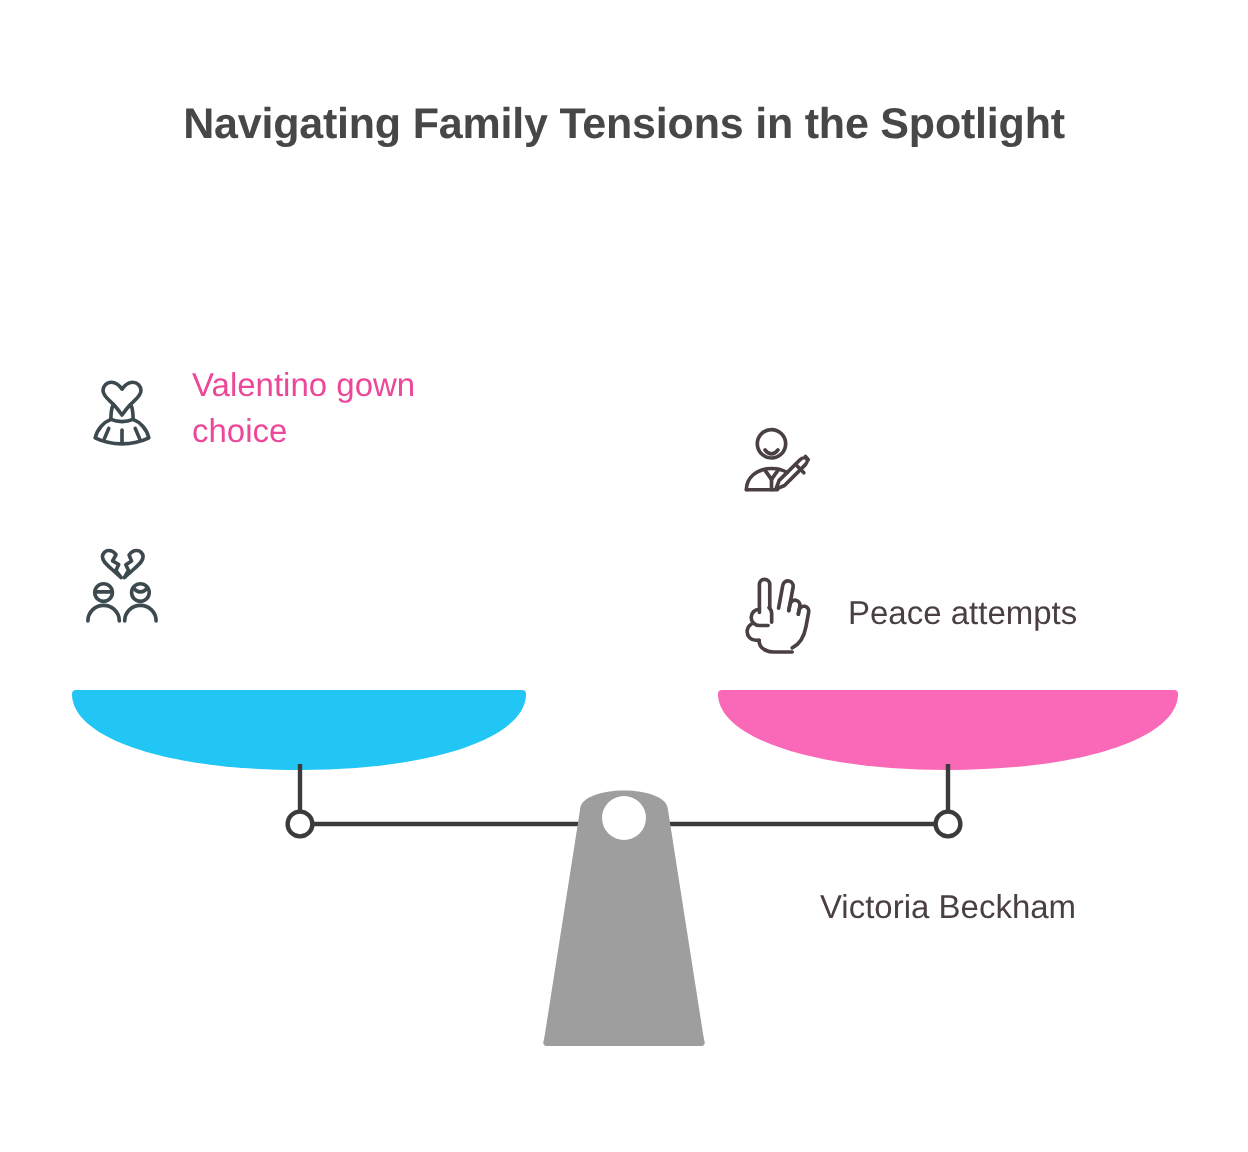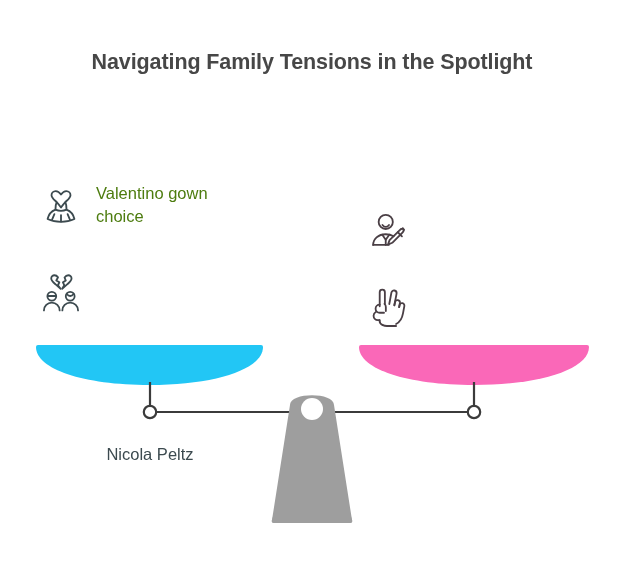--- a/index.html
+++ b/index.html
@@ -46,21 +46,21 @@
   }
   .item-icon {
     width: 46px;
     height: 46px;
     flex: 0 0 46px;
     display: block;
   }
   .item-label {
     font-size: 16.5px;
     line-height: 23px;
-    color: #4d7c0f;
+    color: #ec4899;
     max-width: 160px;
   }
   .item-label.right {
     color: #4a3f45;
   }
 
   #item-left-1 { left: 38px;  top: 182px; }
   #item-left-2 { left: 38px;  top: 270px; }
   #item-right-1 { left: 366px; top: 210px; }
   #item-right-2 { left: 366px; top: 284px; }
@@ -176,20 +176,21 @@
         <path d="M34.6 24.1l0.4-2.1c0.3-1.4 1.6-2.3 3-2 1.4 0.3 2.3 1.6 2 3
                  l-1.4 7.6c-0.9 5.1-3.2 9.1-7.2 11.1"></path>
 
         <path d="M14.3 21.5c-2.4 0-4.3 1.9-4.3 4.3 0 2.3 1.9 4.2 4.3 4.2h4.5"></path>
         <path d="M10.2 29.2c-1.4 0.8-2.3 2.3-2.3 4 0 2.5 2 4.5 4.5 4.5h1.8"></path>
         <path d="M14.1 37.7c0 2.3 1.4 4.3 3.4 5.2"></path>
         <path d="M17.5 42.9c1.3 0.6 2.8 0.9 4.3 0.9h9.6"></path>
         <path d="M19.3 20.7c0.9 0.8 1.4 2 1.4 3.2v4.4"></path>
       </svg>
     </span>
+    <span class="item-label right">Peace attempts</span>
   </div>
 
   <div class="pan" id="pan-left">
     <svg viewBox="0 0 227 42" preserveAspectRatio="none">
       <path d="M0 2 Q0 0 2 0 H225 Q227 0 227 2 C227 24 180 40 113.5 40 C47 40 0 24 0 2 Z" fill="#22c6f5"></path>
     </svg>
   </div>
 
   <div class="pan" id="pan-right">
     <svg viewBox="0 0 230 42" preserveAspectRatio="none">
@@ -212,15 +213,15 @@
 
       <path d="M305.5 76 C305.5 66 318.5 66 318.5 76 L352 190
                Q353 193 350 193 H274 Q271 193 272 190 Z" fill="#9e9e9e"></path>
       <path d="M290 75 C290 62 334 62 334 75 L352 190
                Q353 193 350 193 H274 Q271 193 272 190 Z" fill="#9e9e9e"></path>
 
       <circle cx="312" cy="79" r="11" fill="#ffffff"></circle>
     </svg>
   </div>
 
-  <div class="side-name" id="name-left">Nicola Peltz</div>
+  <div class="side-name" id="name-right">Victoria Beckham</div>
 
 </div>
 
 </body></html>

